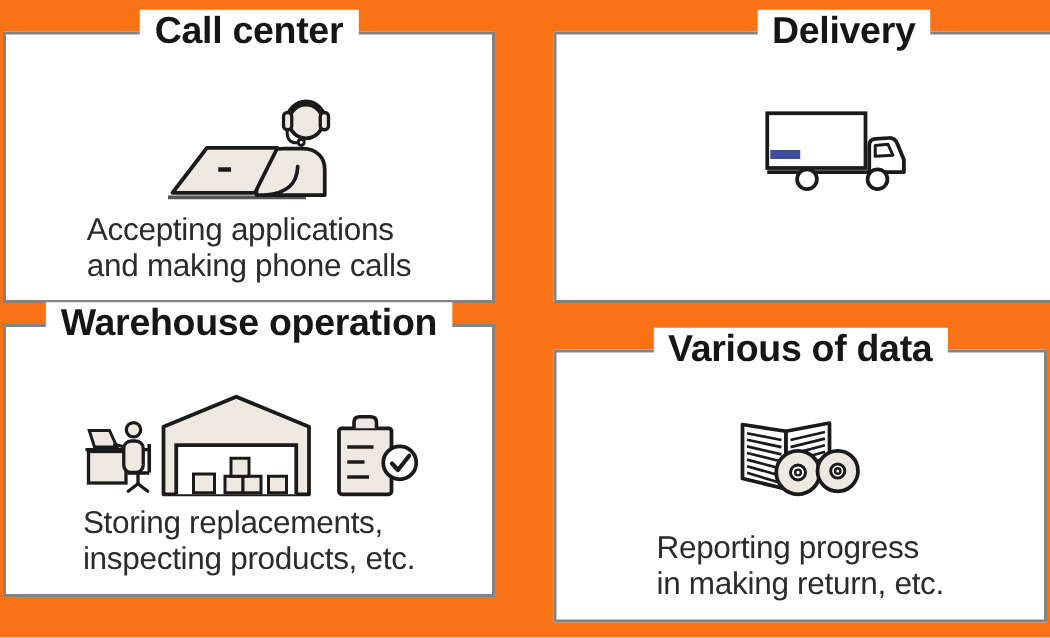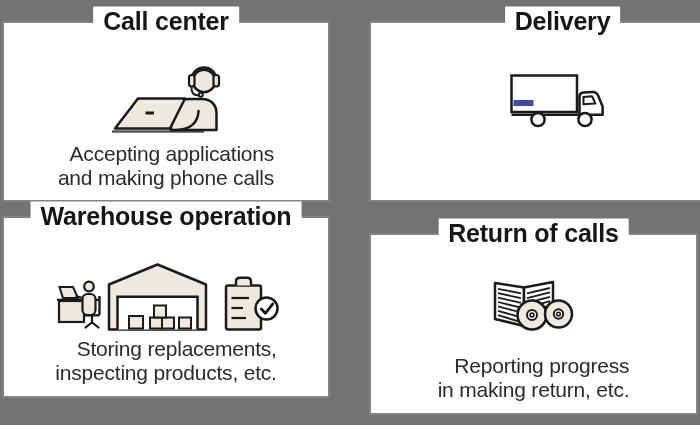--- a/index.html
+++ b/index.html
@@ -1,39 +1,39 @@
 <!DOCTYPE html>
 <html><head>
 <meta charset="utf-8">
 <style>
   html,body{margin:0;padding:0;background:#ffffff;}
   body{
     width:700px;height:425px;overflow:hidden;position:relative;
     font-family:"Liberation Sans","DejaVu Sans",sans-serif;
   }
-  .page{position:absolute;inset:0;background:#737373;}
+  .page{position:absolute;inset:0;background:#f97316;}
   .card{
     position:absolute;border:2px solid #838383;background:#ffffff;
     box-sizing:border-box;display:flex;flex-direction:column;align-items:center;
   }
   .card-1{left:2px;top:21px;width:328px;height:181px;}
   .card-2{left:369px;top:21px;width:387px;height:181px;}
   .card-3{left:2px;top:216px;width:328px;height:182px;}
   .card-4{left:369px;top:233px;width:329px;height:182px;}
   .card-title{
     position:absolute;top:-2px;left:50%;transform:translate(-50%,-50%);
     margin:0;background:#ffffff;padding:0 10px;white-space:nowrap;
     font-size:25px;font-weight:700;color:#161616;letter-spacing:-0.2px;
   }
   .icon-wrap{
     margin-top:36px;height:80px;display:flex;align-items:center;justify-content:center;
   }
   .card-caption{
     margin:3px 0 0 0;font-size:21px;line-height:24px;color:#2b2b2b;
-    text-align:right;white-space:pre-line;letter-spacing:-0.2px;
+    text-align:left;white-space:pre-line;letter-spacing:-0.2px;
   }
   svg{display:block;}
 </style>
 </head>
 <body>
 
 <div class="page">
 
   <section class="card card-1">
     <h2 class="card-title">Call center</h2>
@@ -108,21 +108,21 @@
           <circle cx="220.5" cy="55.5" r="11" fill="#ffffff" stroke="#1a1a1a" stroke-width="2.5"></circle>
           <path d="M215.3,56 L219.3,60.3 L226.8,50.8" fill="none" stroke="#1a1a1a" stroke-width="2.8" stroke-linecap="round" stroke-linejoin="round"></path>
         </g>
       </svg>
     </div>
     <p class="card-caption">Storing replacements,
 inspecting products, etc.</p>
   </section>
 
   <section class="card card-4">
-    <h2 class="card-title">Return of calls</h2>
+    <h2 class="card-title">Various of data</h2>
     <div class="icon-wrap">
       <svg width="112" height="76" viewBox="0 0 112 76">
 
         <g>
           <polygon points="17,10 46,14.5 46,53 17,46" fill="#ffffff" stroke="#1a1a1a" stroke-width="2.5" stroke-linejoin="round"></polygon>
           <polygon points="75,9 46,14.5 46,53 75,45" fill="#ffffff" stroke="#1a1a1a" stroke-width="2.5" stroke-linejoin="round"></polygon>
           <g stroke="#1a1a1a" stroke-width="1.8">
             <line x1="20" y1="15.8" x2="43" y2="20.3"></line>
             <line x1="20" y1="20.2" x2="43" y2="25.1"></line>
             <line x1="20" y1="24.6" x2="43" y2="29.9"></line>

